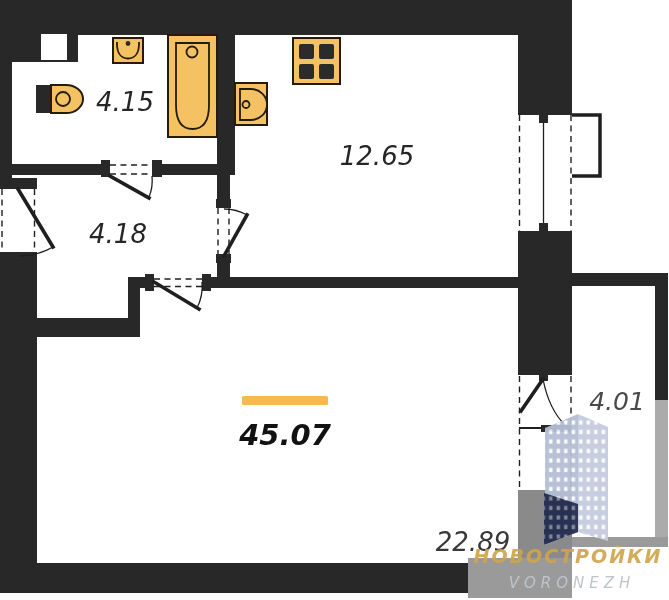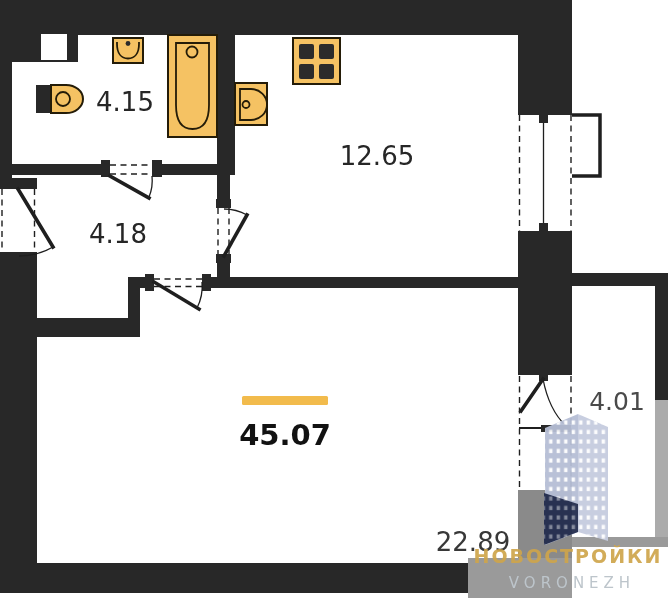--- a/index.html
+++ b/index.html
@@ -1,16 +1,16 @@
 <!DOCTYPE html>
 <html><head>
 <meta charset="utf-8">
 <style>
   html,body{margin:0;padding:0;background:#fff;}
-  #stage{position:relative;width:669px;height:600px;background:#fff;overflow:hidden;}
+  #stage{position:relative;width:669px;height:600px;background:#fff;overflow:hidden;font-style:italic;}
   svg{display:block;}
   .wall{fill:#282828;}
   .grayA{fill:#8a8a8a;}
   .grayB{fill:#9a9a9a;}
   .grayC{fill:#ababab;}
   .fix{fill:#f5c263;stroke:#241c08;stroke-width:2;}
   .fixline{fill:none;stroke:#241c08;stroke-width:1.8;}
   .burner{fill:#2b2b2b;}
   .dash{fill:none;stroke:#1f1f1f;stroke-width:1.4;stroke-dasharray:6 4.5;}
   .leaf{fill:none;stroke:#1f1f1f;stroke-width:3.6;stroke-linecap:square;}

